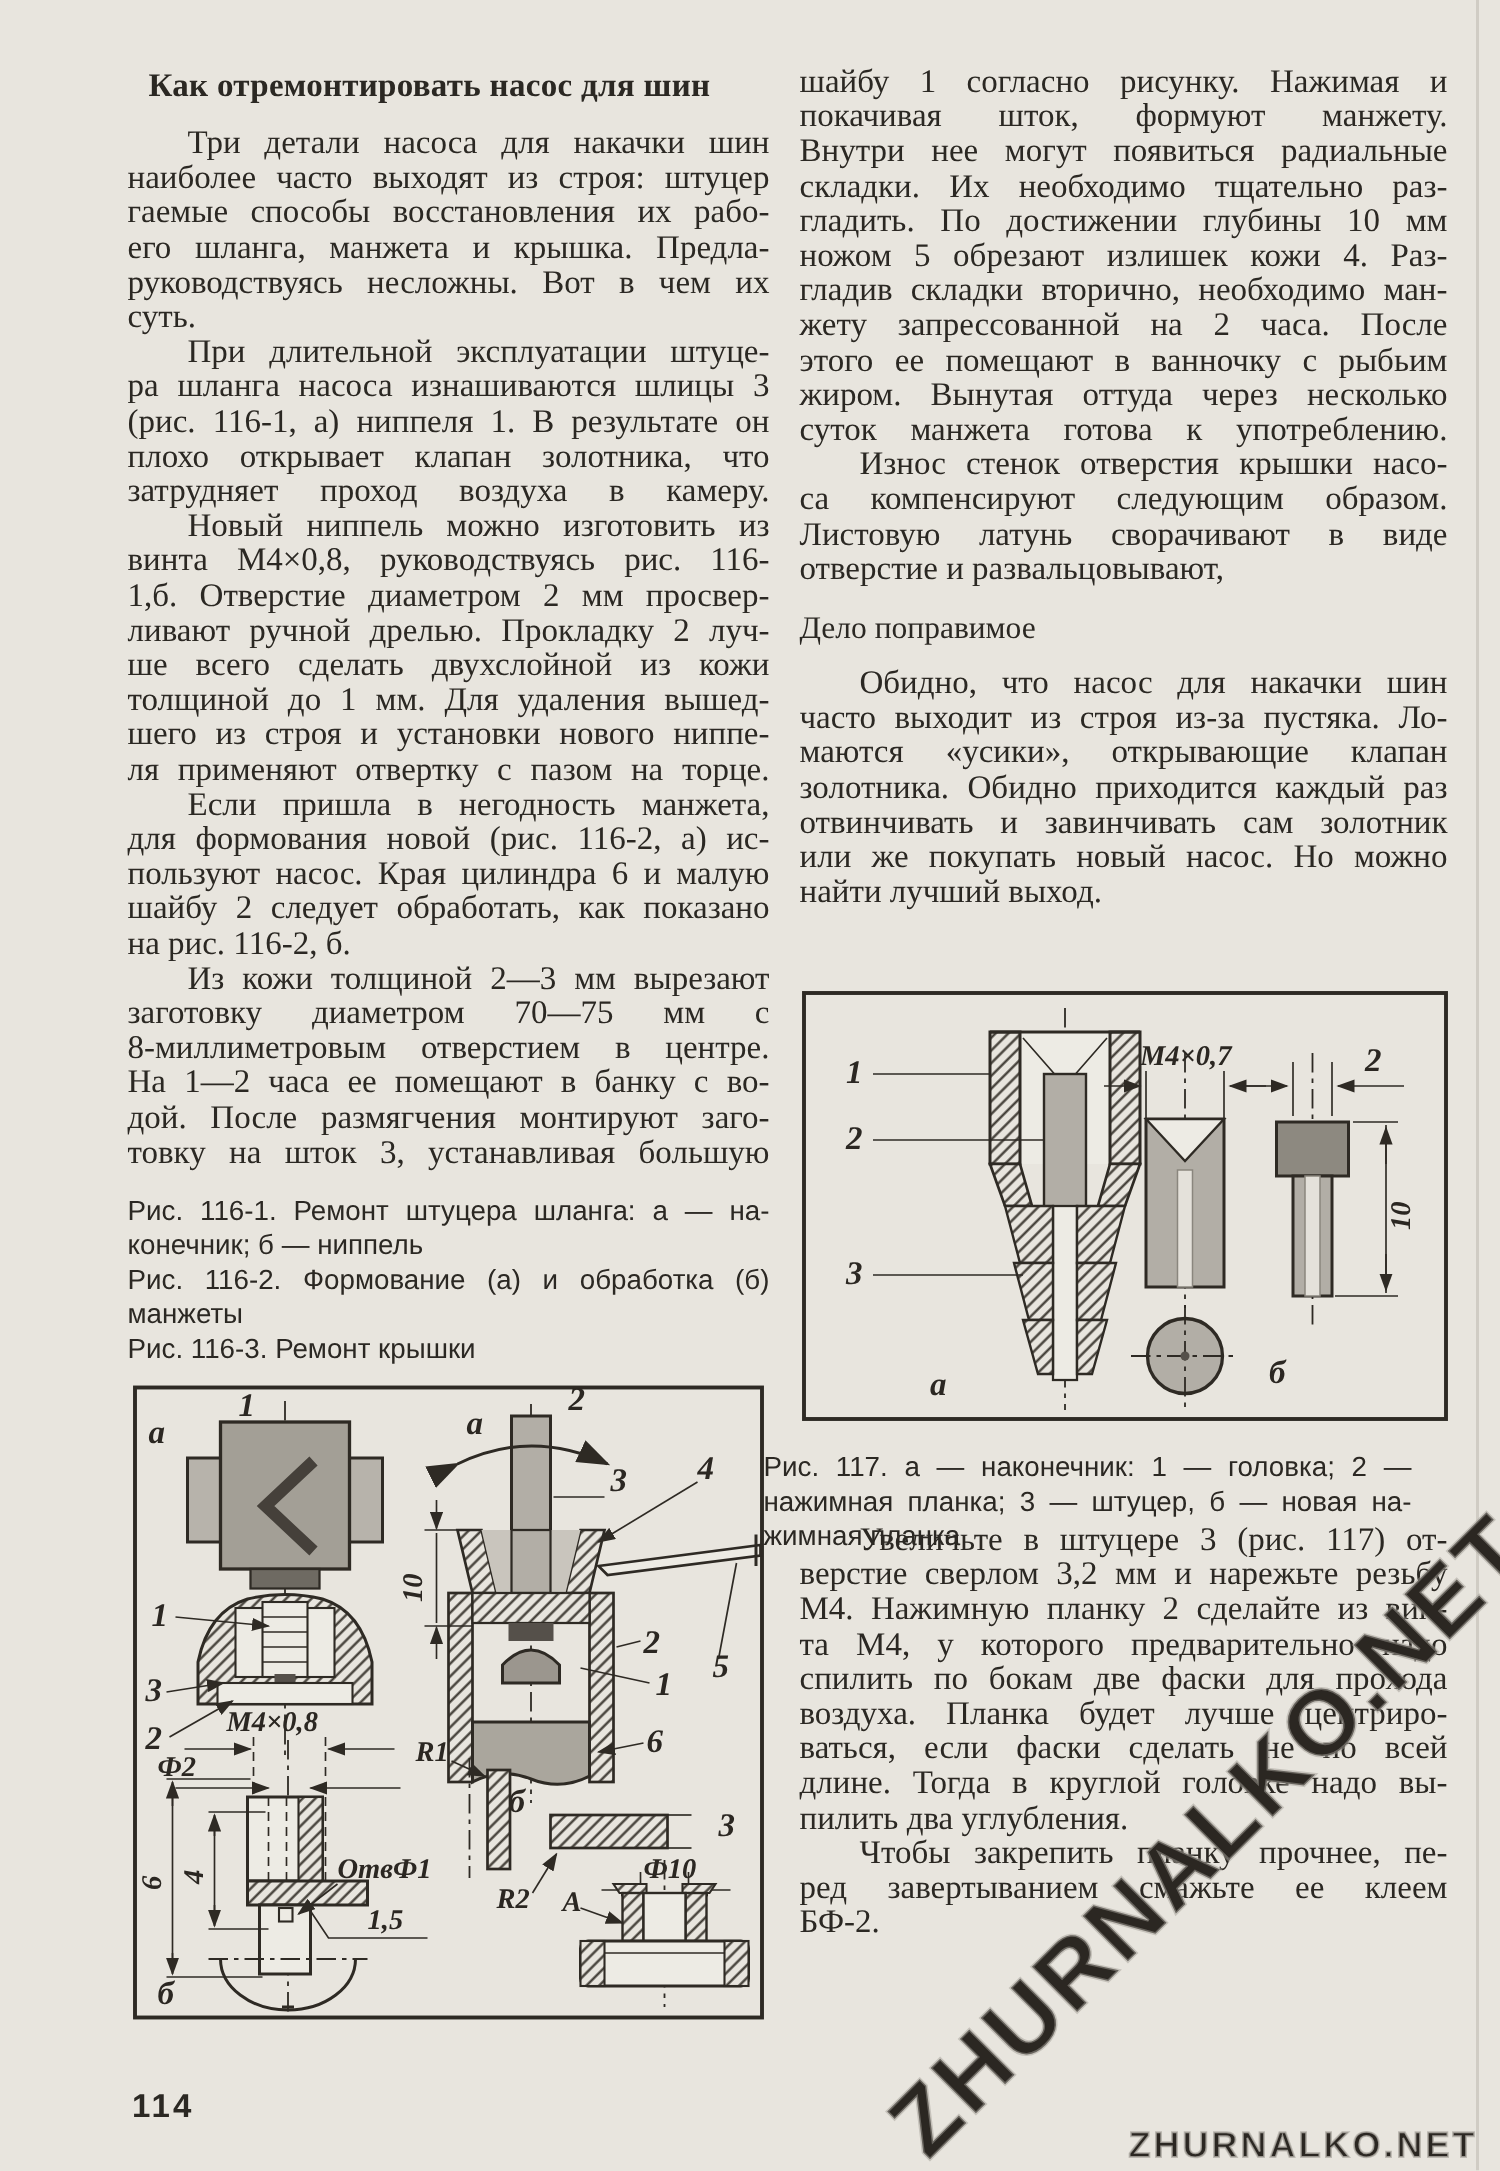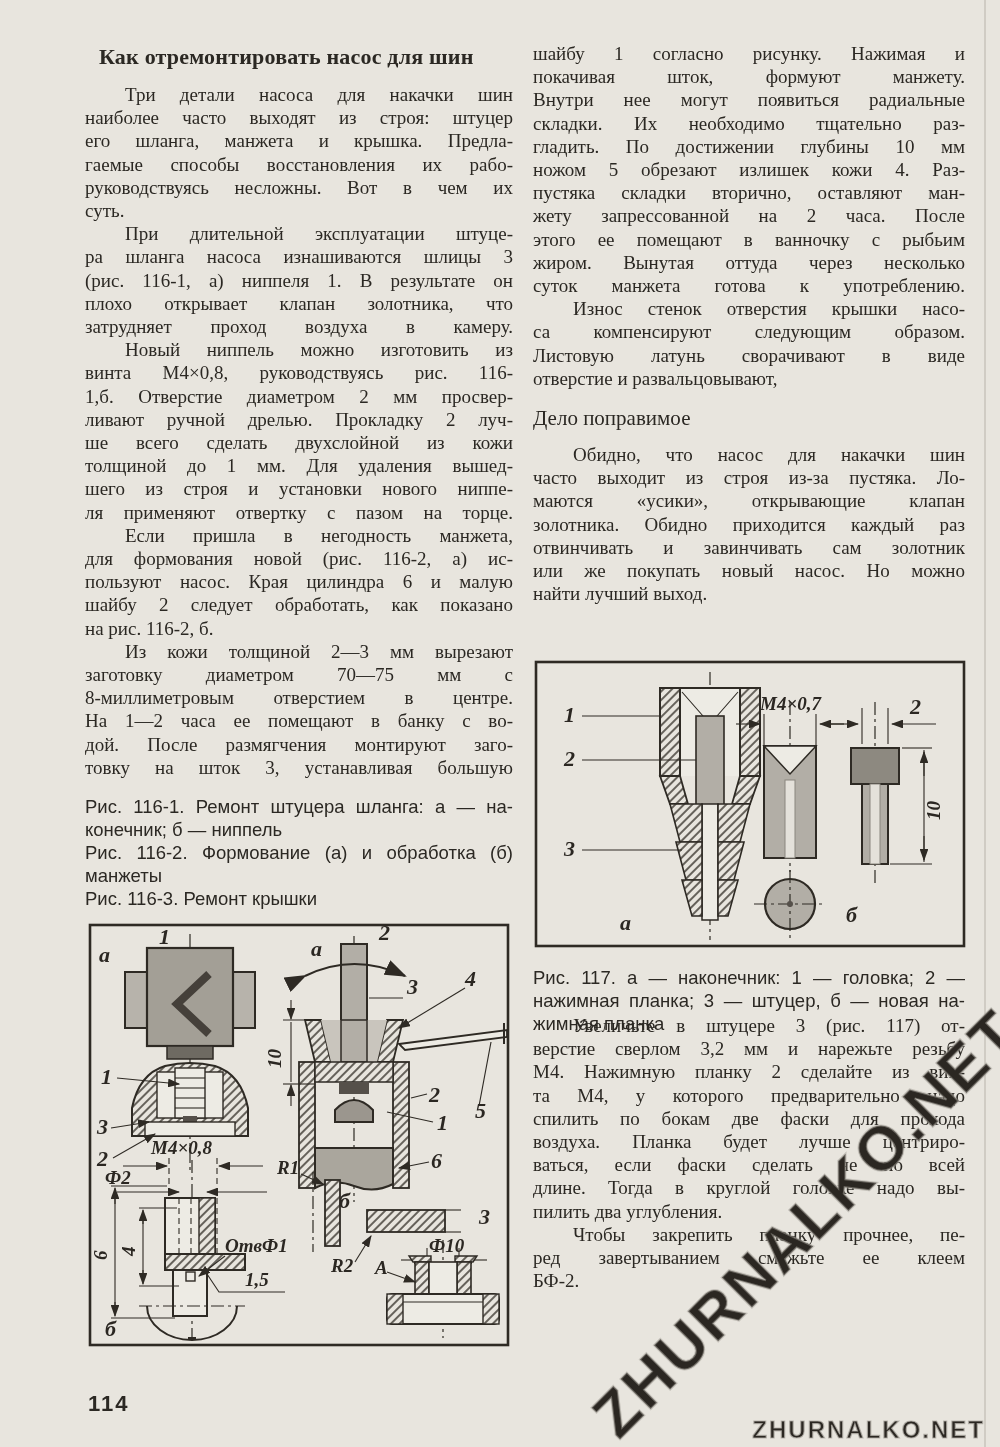--- a/index.html
+++ b/index.html
@@ -4,27 +4,27 @@
 <style>
   html,body{margin:0;padding:0;}
   body{width:1000px;height:1447px;position:relative;background:#e8e5de;overflow:hidden;
        font-family:"Liberation Serif", serif;color:#2b2823;}
   .edge-line{position:absolute;top:0;right:14px;width:2px;height:100%;background:#c9c5bd;opacity:.8;}
   .col{position:absolute;}
   .col-left{left:85px;top:44px;width:428px;}
   .col-right{left:533px;top:42px;width:432px;}
   .title{font-size:22px;font-weight:bold;line-height:26px;margin:0 0 13px 14px;letter-spacing:.2px;}
   .subhead{font-size:21px;font-weight:normal;line-height:26px;margin:15px 0 12px 0;}
-  .para{font-size:19px;line-height:23.2px;}
+  .para{font-size:22px;line-height:23.2px;}
   .tline{text-align:justify;text-align-last:justify;white-space:normal;}
   .tline.tlast{text-align-last:left;}
   .indent .tline:first-child{text-indent:40px;}
   .captions{position:absolute;left:85px;top:795px;width:428px;}
   .caption{font-family:"Liberation Sans", sans-serif;font-size:18.5px;line-height:23px;}
-  .cap117{position:absolute;left:533px;top:966px;width:432px;}
+  .cap117{position:absolute;left:509px;top:966px;width:432px;}
   .rc-lower{position:absolute;left:533px;top:1014px;width:432px;}
   .fig{position:absolute;background:#e8e5de;}
   .fig116{left:87px;top:922px;width:424px;height:426px;}
   .fig117{left:532px;top:658px;width:436px;height:292px;}
   .page-num{position:absolute;left:88px;top:1352px;font-family:"Liberation Sans", sans-serif;
             font-weight:bold;font-size:22px;letter-spacing:2px;margin-top:39px;}
   .wm{position:absolute;left:0;top:0;pointer-events:none;z-index:5;}
   svg text{fill:#2b2722;}
   .lbl{font:italic 600 22px "Liberation Serif", serif;}
   .dim{font:italic 600 19px "Liberation Serif", serif;}
@@ -32,22 +32,22 @@
 </head>
 <body>
 
 <div class="edge-line"></div>
 
 <div class="col col-left">
   <h1 class="title">Как отремонтировать насос для шин</h1>
   <div class="para indent">
       <div class="tline">Три детали насоса для накачки шин</div>
       <div class="tline">наиболее часто выходят из строя: штуцер</div>
+      <div class="tline">гаемые способы восстановления их рабо-</div>
       <div class="tline">его шланга, манжета и крышка. Предла-</div>
-      <div class="tline">гаемые способы восстановления их рабо-</div>
       <div class="tline">руководствуясь несложны. Вот в чем их</div>
       <div class="tline tlast">суть.</div>
     </div>
   <div class="para indent">
       <div class="tline">При длительной эксплуатации штуце-</div>
       <div class="tline">ра шланга насоса изнашиваются шлицы 3</div>
       <div class="tline">(рис. 116-1, а) ниппеля 1. В результате он</div>
       <div class="tline">плохо открывает клапан золотника, что</div>
       <div class="tline">затрудняет проход воздуха в камеру.</div>
     </div>
@@ -253,21 +253,21 @@
 <div class="page-num">114</div>
 
 <div class="col col-right">
   <div class="para">
       <div class="tline">шайбу 1 согласно рисунку. Нажимая и</div>
       <div class="tline">покачивая шток, формуют манжету.</div>
       <div class="tline">Внутри нее могут появиться радиальные</div>
       <div class="tline">складки. Их необходимо тщательно раз-</div>
       <div class="tline">гладить. По достижении глубины 10 мм</div>
       <div class="tline">ножом 5 обрезают излишек кожи 4. Раз-</div>
-      <div class="tline">пустяка складки вторично, оставляют ман-</div>
+      <div class="tline">гладив складки вторично, необходимо ман-</div>
       <div class="tline">жету запрессованной на 2 часа. После</div>
       <div class="tline">этого ее помещают в ванночку с рыбьим</div>
       <div class="tline">жиром. Вынутая оттуда через несколько</div>
       <div class="tline">суток манжета готова к употреблению.</div>
     </div>
   <div class="para indent">
       <div class="tline">Износ стенок отверстия крышки насо-</div>
       <div class="tline">са компенсируют следующим образом.</div>
       <div class="tline">Листовую латунь сворачивают в виде</div>
       <div class="tline tlast">отверстие и развальцовывают,</div>

